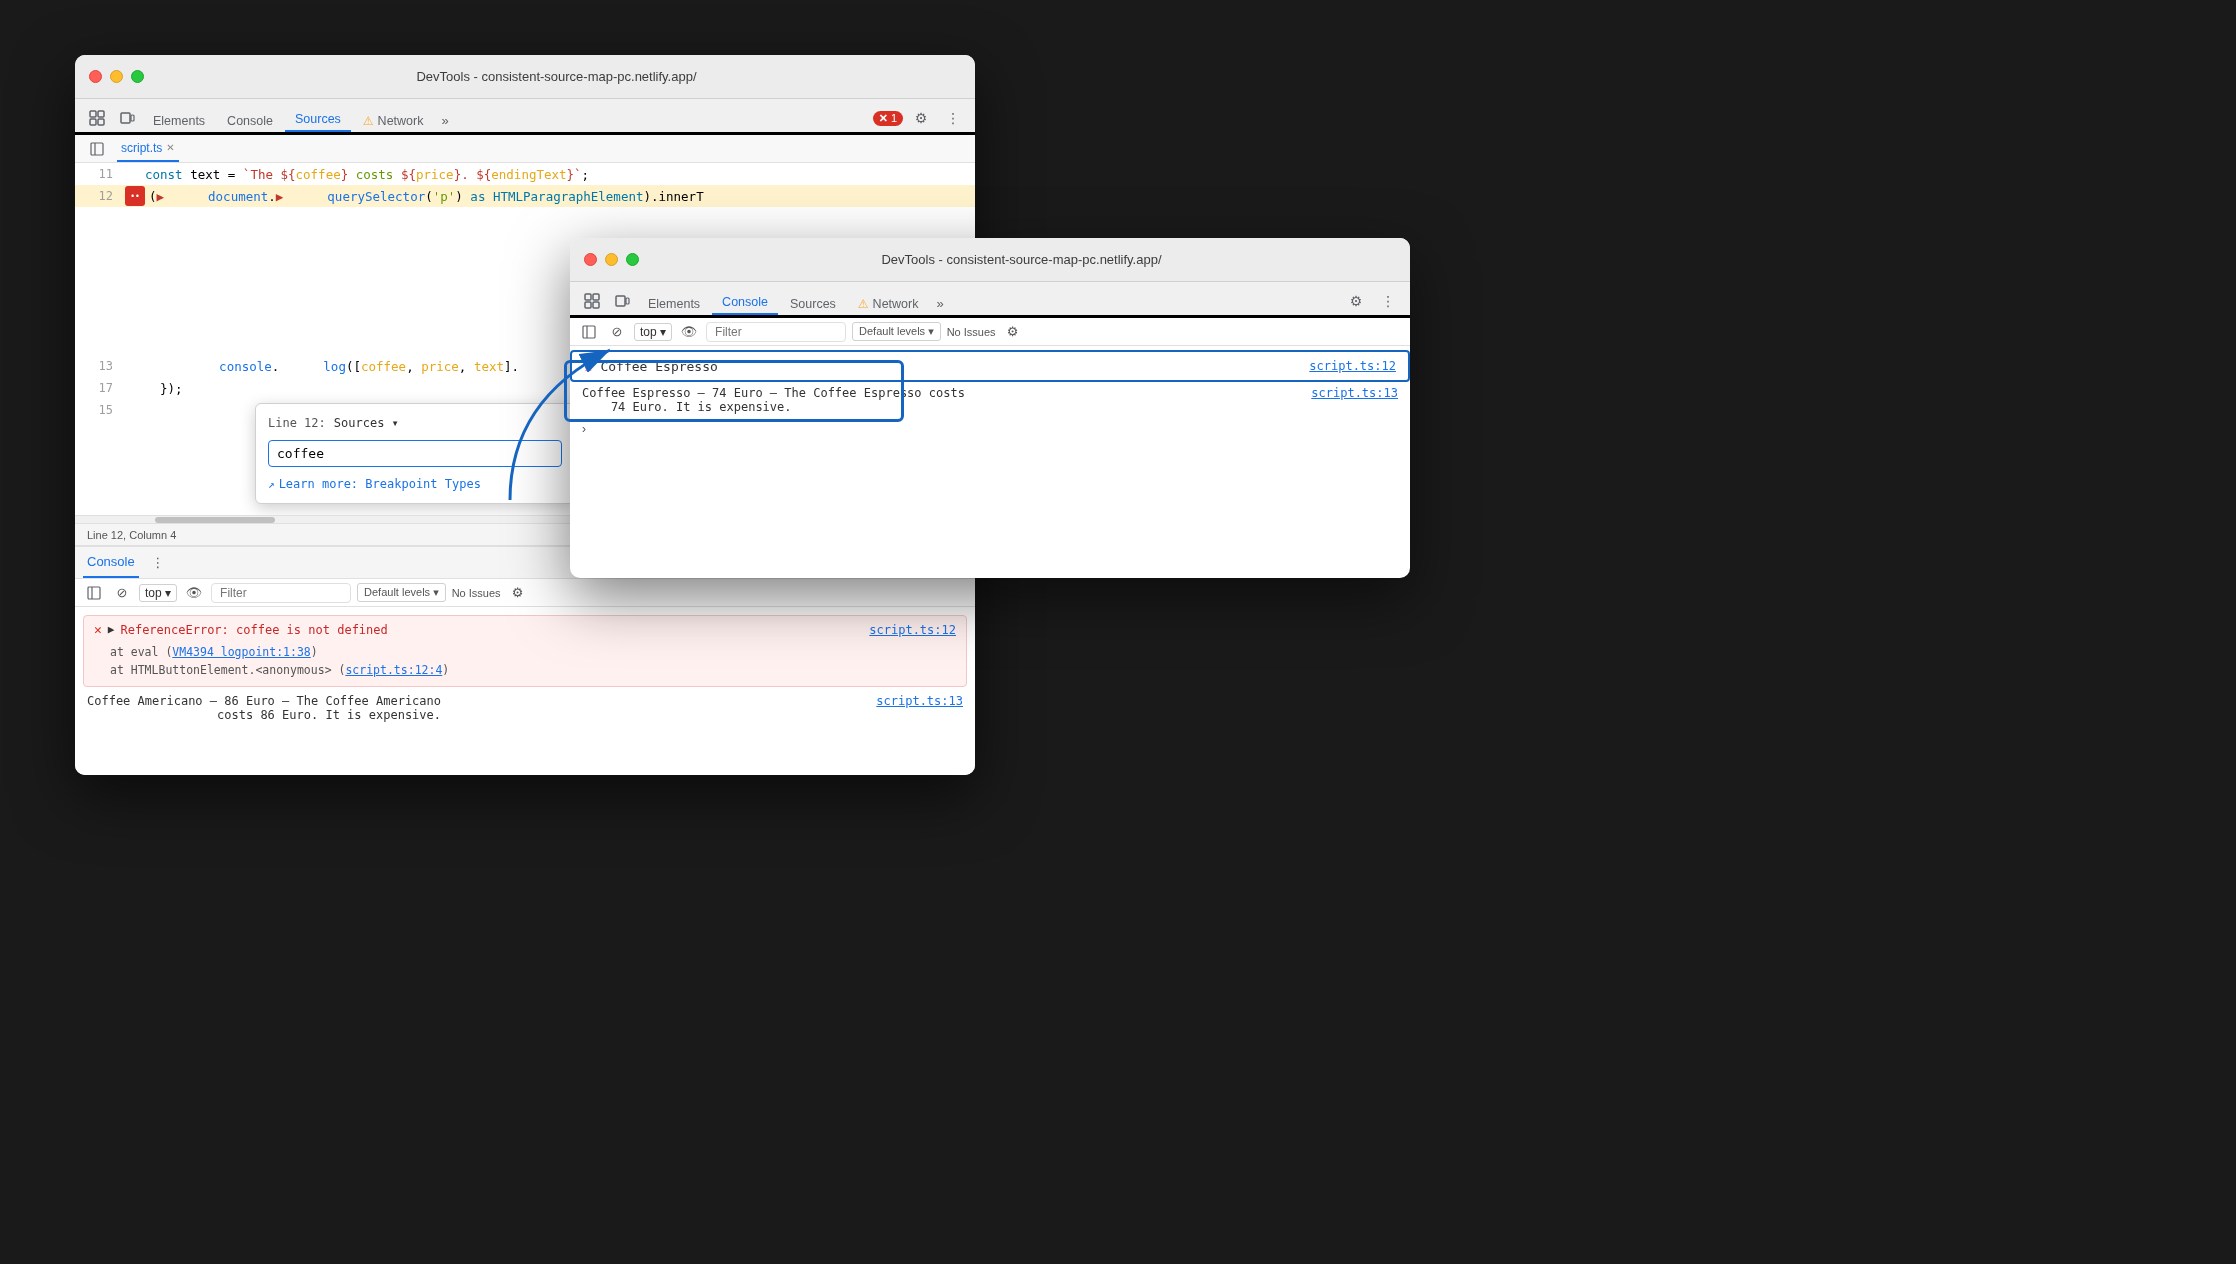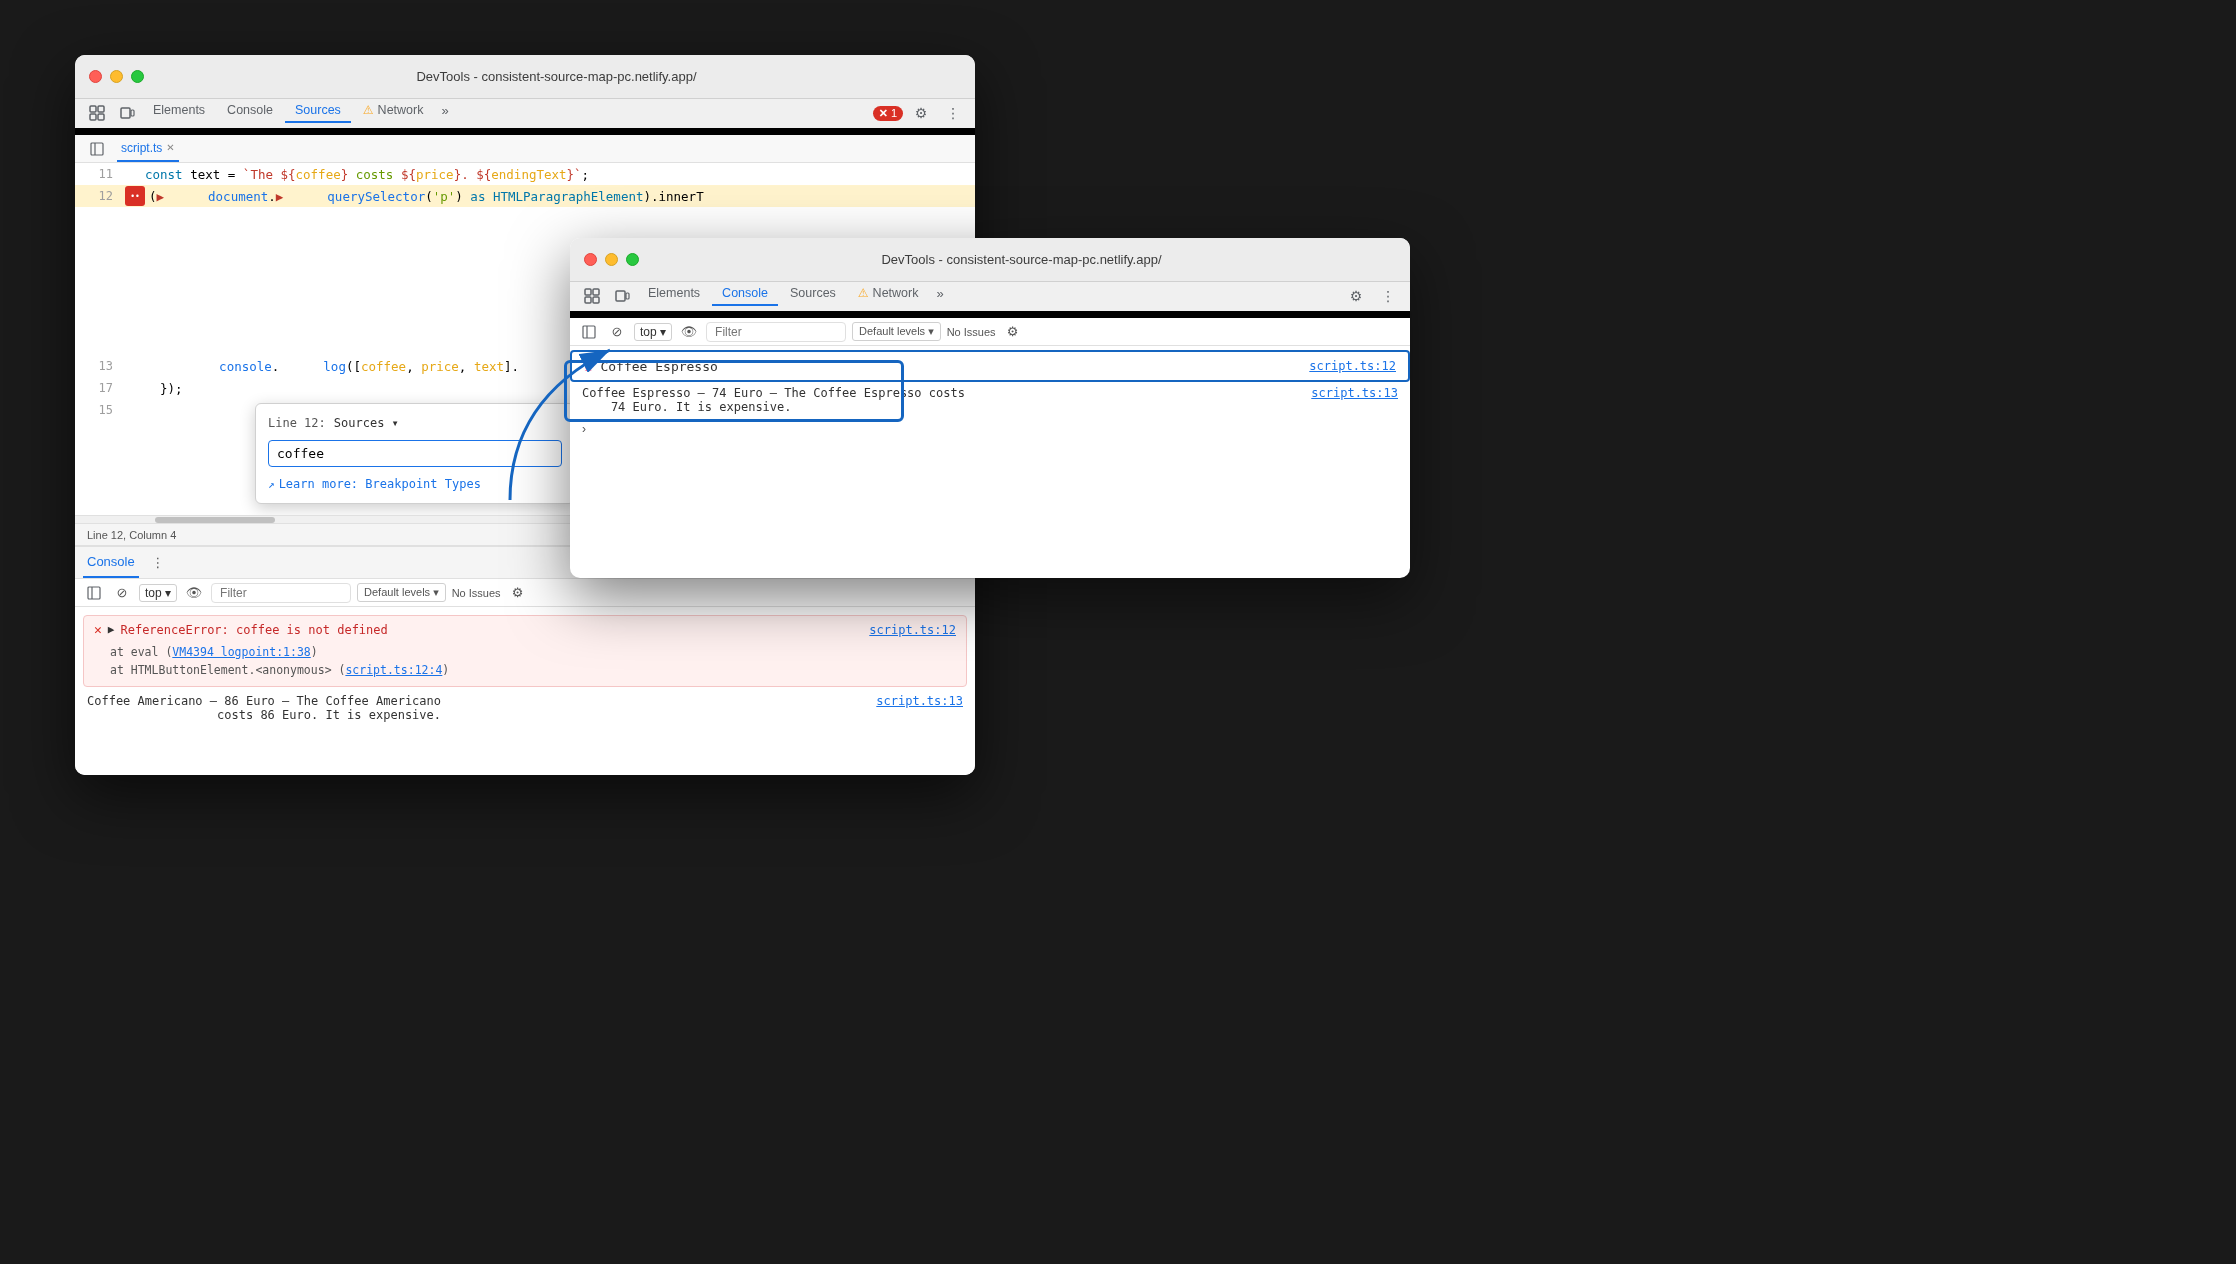--- a/index.html
+++ b/index.html
@@ -47,24 +47,24 @@
       text-align: center;
       font-size: 13px;
       color: #3c3c3c;
       font-weight: 400;
     }
 
     .devtools-tabs {
       background: #f0f0f0;
       height: 36px;
       display: flex;
-      align-items: flex-start;
+      align-items: flex-end;
       padding: 0 8px;
       gap: 2px;
-      border-bottom: 7px solid #000000;
+      border-bottom: 3px solid #000000;
       flex-shrink: 0;
     }
     .devtools-tab-icon {
       width: 28px; height: 28px;
       display: flex; align-items: center; justify-content: center;
       font-size: 14px; color: #5f6368; cursor: pointer;
     }
     .dt-tab {
       padding: 4px 10px;
       font-size: 12.5px;

